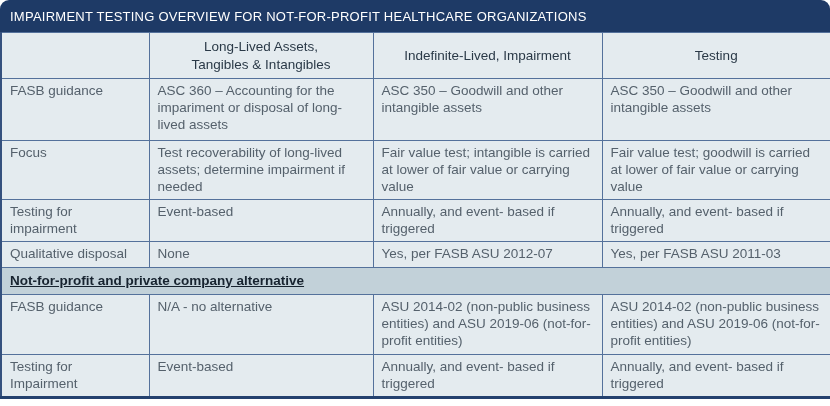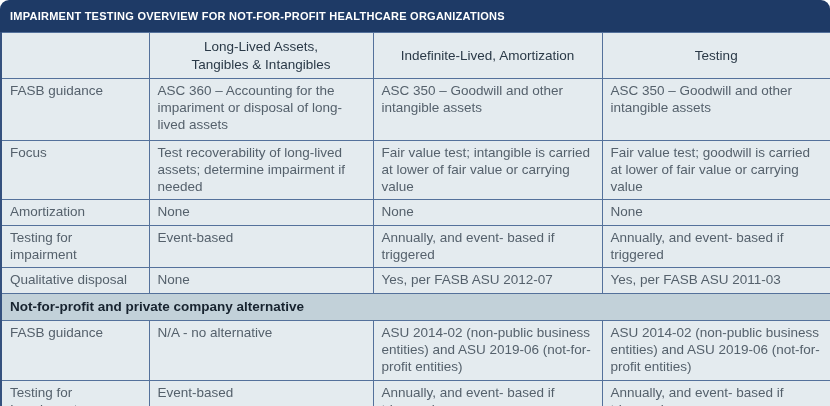--- a/index.html
+++ b/index.html
@@ -9,22 +9,22 @@
 
   .title-bar {
     height: 32px;
     background: #1e3a66;
     border-radius: 9px 9px 0 0;
     display: flex;
     align-items: center;
   }
   .title-bar .title {
     color: #ffffff;
-    font-weight: bold;
-    font-size: 11px;
+    font-weight: normal;
+    font-size: 13px;
     letter-spacing: 0.25px;
     padding-left: 10px;
     white-space: nowrap;
   }
 
   table.impairment {
     width: 830px;
     border-collapse: collapse;
     table-layout: fixed;
     border-left: 2px solid #35517e;
@@ -51,20 +51,21 @@
     padding: 2px 6px;
   }
   table.impairment td { color: #55616c; margin-left: 28px; }
   tr.section-row td {
     background: #c2d1d9;
     font-weight: bold;
     color: #17232f;
     vertical-align: middle;
     padding-top: 2px;
     padding-bottom: 3px;
+    text-decoration: underline;
   }
 </style>
 </head>
 <body>
 
 <div class="panel">
 
   <div class="title-bar">
     <span class="title">IMPAIRMENT TESTING OVERVIEW FOR NOT-FOR-PROFIT HEALTHCARE ORGANIZATIONS</span>
   </div>
@@ -74,42 +75,36 @@
       <col style="width:148px">
       <col style="width:224px">
       <col style="width:229px">
       <col style="width:229px">
     </colgroup>
     <thead>
       <tr style="height:46px">
         <th></th>
         <th>Long-Lived Assets,
 Tangibles &amp; Intangibles</th>
-        <th>Indefinite-Lived, Amortization</th>
+        <th>Indefinite-Lived, Impairment</th>
         <th>Testing</th>
       </tr>
     </thead>
     <tbody>
       <tr style="height:62px">
         <td>FASB guidance</td>
         <td>ASC 360 – Accounting for the impariment or disposal of long-lived assets</td>
         <td>ASC 350 – Goodwill and other intangible assets</td>
         <td>ASC 350 – Goodwill and other intangible assets</td>
       </tr>
       <tr style="height:41px">
         <td>Focus</td>
         <td>Test recoverability of long-lived assets; determine impairment if needed</td>
         <td>Fair value test; intangible is carried at lower of fair value or carrying value</td>
         <td>Fair value test; goodwill is carried at lower of fair value or carrying value</td>
-      </tr>
-      <tr style="height:26px">
-        <td>Amortization</td>
-        <td>None</td>
-        <td>None</td>
-        <td>None</td>
       </tr>
       <tr style="height:26px">
         <td>Testing for impairment</td>
         <td>Event-based</td>
         <td>Annually, and event- based if triggered</td>
         <td>Annually, and event- based if triggered</td>
       </tr>
       <tr style="height:26px">
         <td>Qualitative disposal</td>
         <td>None</td>

